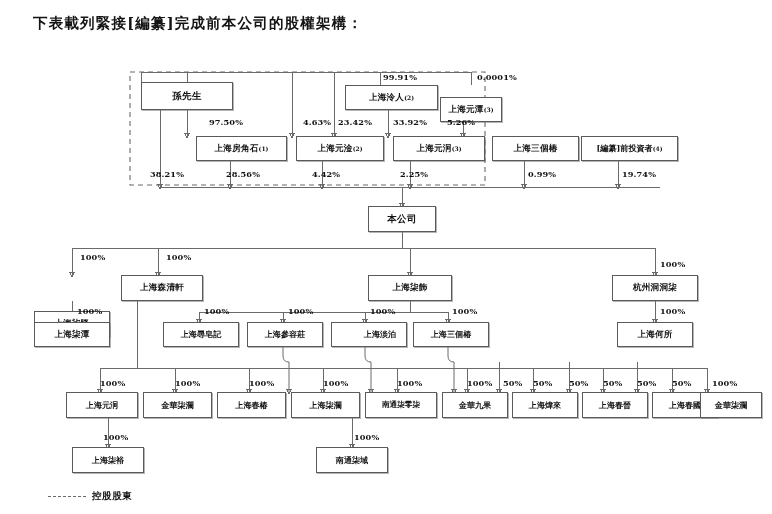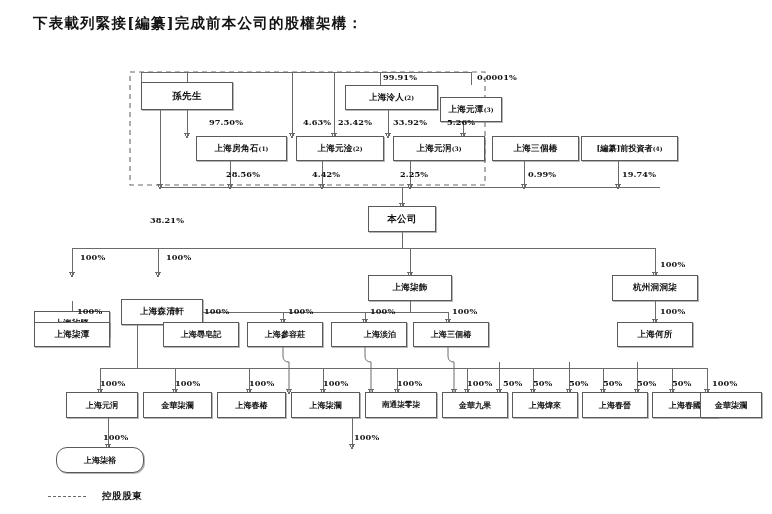--- a/index.html
+++ b/index.html
@@ -41,21 +41,21 @@
 
   
   .pct{
     position:absolute;
     font-family:"DejaVu Serif","Liberation Serif",serif;
     font-size:8.2px;font-weight:700;color:#111;white-space:nowrap;
     letter-spacing:.1px;
   }
 
   
-  .legend{position:absolute;left:48px;top:490px;display:flex;align-items:center;gap:16px;}
+  .legend{position:absolute;left:48px;top:490px;display:flex;align-items:center;gap:6px;}
   .legend .dashline{
     width:38px;height:0;border-top:1.2px dashed #6a6a6a;display:inline-block;
   }
   .legend .legend-label{
     font-family:"DejaVu Serif","Liberation Serif",serif;
     font-size:9.5px;font-weight:700;color:#121212;letter-spacing:.6px;
   }
 </style>
 </head>
 <body>
@@ -179,21 +179,21 @@
       <sup>(4)</sup>
   </div>
 
   <div class="box" style="left:368px;top:206px;width:68px;height:26px;">
     <span>本公司</span>
   </div>
 
   <div class="box small" style="left:34px;top:275px;width:76px;height:26px;margin-top:36px;">
     <span>上海柒隆</span>
   </div>
-  <div class="box small" style="left:121px;top:275px;width:82px;height:26px;margin-top:24px;">
+  <div class="box small" style="left:121px;top:275px;width:82px;height:26px;">
     <span>上海森清軒</span>
   </div>
   <div class="box small" style="left:368px;top:275px;width:84px;height:26px;">
     <span>上海柒飾</span>
   </div>
   <div class="box small" style="left:612px;top:275px;width:86px;height:26px;">
     <span>杭州洞洞柒</span>
   </div>
 
   <div class="box small" style="left:34px;top:322px;width:76px;height:25px;">
@@ -233,43 +233,46 @@
   <div class="box tiny" style="left:442px;top:392px;width:66px;height:26px;">
     <span>金華九果</span>
   </div>
   <div class="box tiny" style="left:512px;top:392px;width:66px;height:26px;">
     <span>上海煒來</span>
   </div>
   <div class="box tiny" style="left:582px;top:392px;width:66px;height:26px;">
     <span>上海春晉</span>
   </div>
 
-  <div class="box tiny" style="left:56px;top:447px;width:88px;height:26px;border-radius:11px;">
+  <div class="box tiny" style="left:72px;top:447px;width:72px;height:26px;">
     <span>上海柒裕</span>
+  </div>
+  <div class="box tiny" style="left:316px;top:447px;width:72px;height:26px;">
+    <span>南通柒域</span>
   </div>
 
   <div class="legend">
     <span class="dashline"></span>
     <span class="legend-label">控股股東</span>
   </div>
 
 <div class="box tiny" style="left: 652px; top: 392px; width: 66px; height: 26px;">
       <span>上海春國</span>
     </div>
     <div class="box tiny" style="left: 700px; top: 392px; width: 62px; height: 26px; border: 1px solid rgb(90, 90, 90); box-shadow: rgba(120, 120, 120, 0.55) 1px 1px 0px; overflow: visible;">
       <span>金華柒瀾</span>
     </div>
     <div class="pct" style="left: 383px; top: 72px;">99.91%</div>
     <div class="pct" style="left: 477px; top: 72px;">0.0001%</div>
     <div class="pct" style="left: 209px; top: 117px;">97.50%</div>
     <div class="pct" style="left: 303px; top: 117px;">4.63%</div>
     <div class="pct" style="left: 338px; top: 117px;">23.42%</div>
     <div class="pct" style="left: 393px; top: 117px;">33.92%</div>
     <div class="pct" style="left: 447px; top: 117px;">5.26%</div>
-    <div class="pct" style="left: 150px; top: 169px; margin-top: 46px;">38.21%</div>
+    <div class="pct" style="left: 150px; top: 169px;">38.21%</div>
     <div class="pct" style="left: 226px; top: 169px;">28.56%</div>
     <div class="pct" style="left: 312px; top: 169px;">4.42%</div>
     <div class="pct" style="left: 400px; top: 169px;">2.25%</div>
     <div class="pct" style="left: 528px; top: 169px;">0.99%</div>
     <div class="pct" style="left: 622px; top: 169px;">19.74%</div>
     <div class="pct" style="left: 80px; top: 252px;">100%</div>
     <div class="pct" style="left: 166px; top: 252px;">100%</div>
     <div class="pct" style="left: 660px; top: 259px;">100%</div>
     <div class="pct" style="left: 77px; top: 306px;">100%</div>
     <div class="pct" style="left: 204px; top: 306px;">100%</div>

